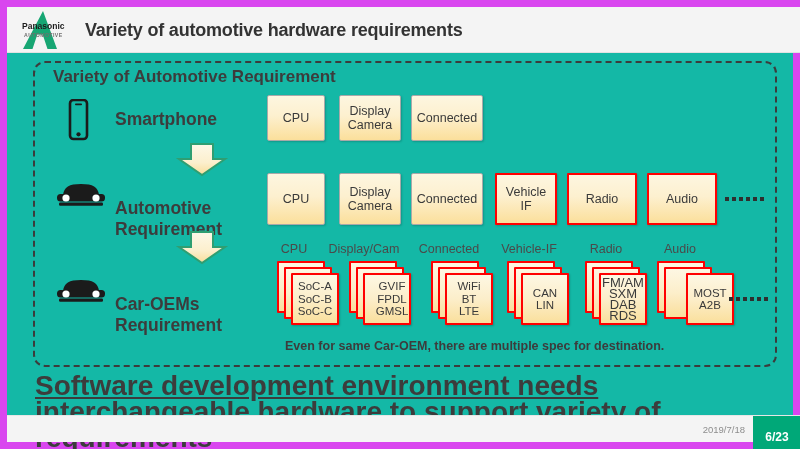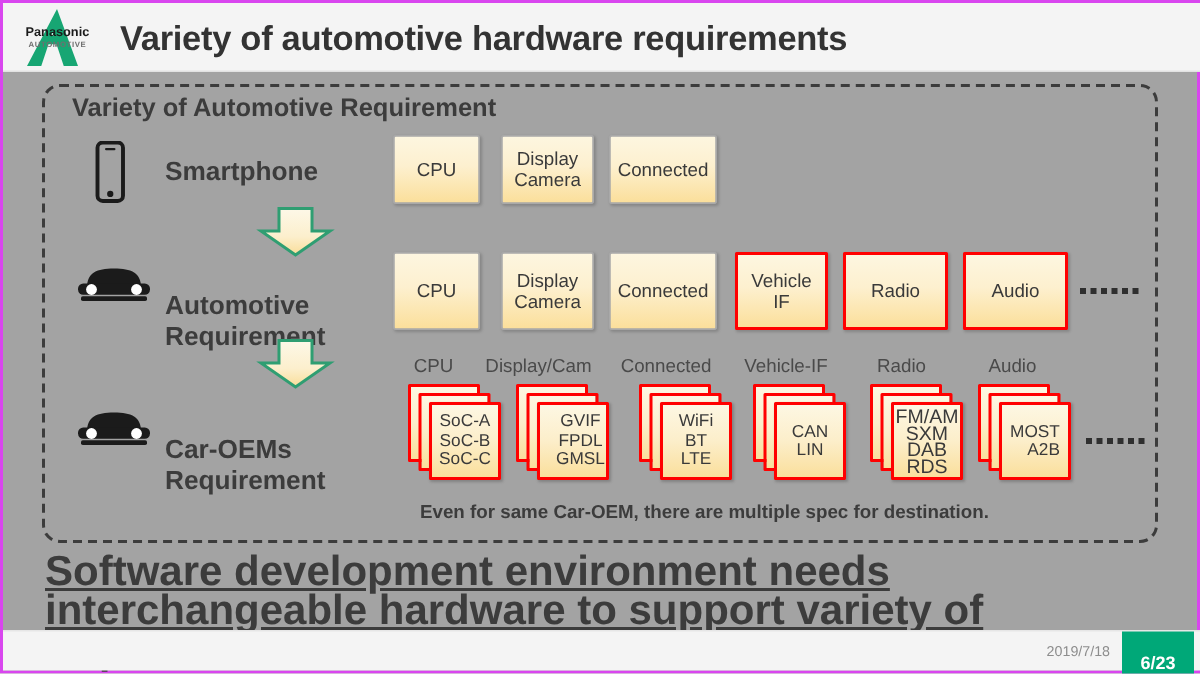--- a/index.html
+++ b/index.html
@@ -13,22 +13,22 @@
     position: relative;
     overflow: hidden;
     font-family: "Liberation Sans", sans-serif;
     color: #333333;
   }
 
   
   .slide {
     position: absolute;
     inset: 0;
-    background: #a3a3a3;
-    border: 2px solid #d946ef;
+    background: #14b8a6;
+    border: 7px solid #d946ef;
     box-sizing: border-box;
   }
 
   
   .header {
     position: absolute;
     left: 0; top: 0;
     width: 800px; height: 46px;
     background: #f4f4f4;
     border-bottom: 1px solid #e2e2e2;
@@ -36,21 +36,21 @@
   }
   .logo {
     position: absolute;
     left: 6px; top: 2px;
     width: 62px; height: 42px;
   }
   .title {
     position: absolute;
     left: 78px; top: 4px;
     width: 700px;
-    font-size: 23px;
+    font-size: 18px;
     font-weight: bold;
     color: #333333;
     letter-spacing: -0.2px;
     line-height: 38px;
     white-space: nowrap;
   }
 
   
   .dashed-box {
     position: absolute;
@@ -376,21 +376,21 @@
       <span>FM/AM
 SXM
 DAB
 RDS</span>
     </div>
   </div>
 
   <div class="stack" style="left:650px; top:254px; width:70px; height:74px;">
     <div class="card" style="left:0;  top:0;  width:48px; height:52px;"></div>
     <div class="card" style="left:7px; top:6px; width:48px; height:52px;"></div>
-    <div class="card front" style="left:14px; top:12px; width:48px; height:52px; white-space:pre-line;text-align:right;">
+    <div class="card front" style="left:29px; top:12px; width:48px; height:52px; white-space:pre-line;">
       <span>MOST
 A2B</span>
     </div>
   </div>
 
   <div class="dots" style="left:722px; top:290px;">
     <i></i>
       <i></i>
       <i></i>
       <i></i>

